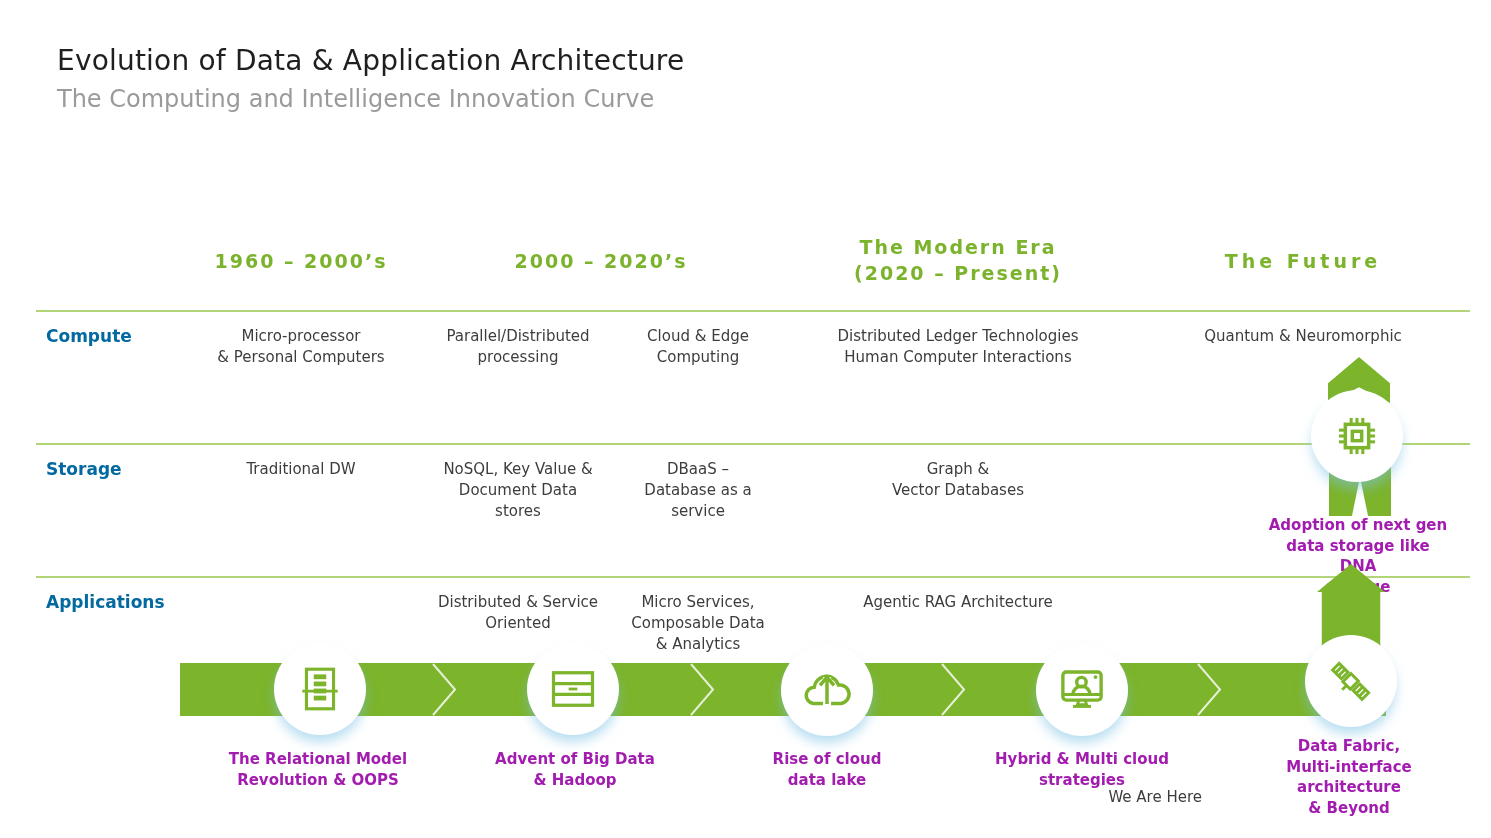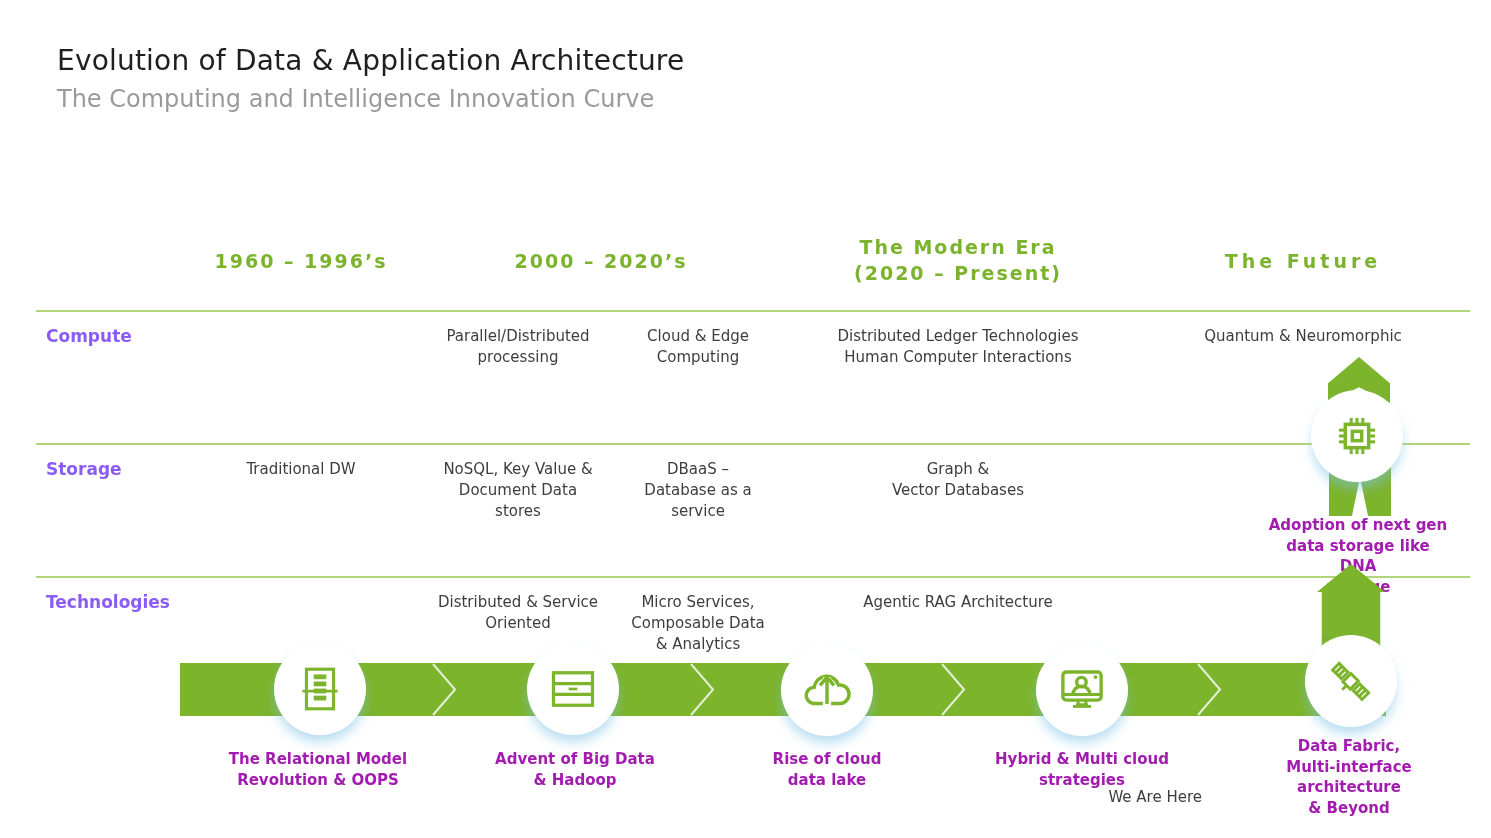--- a/index.html
+++ b/index.html
@@ -7,21 +7,21 @@
     position:relative;width:1491px;height:838px;background:#ffffff;overflow:hidden;
     font-family:"DejaVu Sans","Liberation Sans",sans-serif;
   }
   .abs{position:absolute;}
   .title{font-size:28px;color:#1f1f1f;font-weight:400;letter-spacing:.2px;}
   .subtitle{font-size:24px;color:#9a9a9a;font-weight:400;}
   .era{position:absolute;text-align:center;font-weight:bold;color:#7cb32c;font-size:19px;
        letter-spacing:2px;white-space:pre-line;line-height:26px;}
   .era-wide{letter-spacing:4px;}
   .hline{position:absolute;left:36px;width:1434px;height:2px;background:#b3d57a;z-index:0;}
-  .rowlabel{position:absolute;font-size:17px;font-weight:bold;color:#8b5cf6;}
+  .rowlabel{position:absolute;font-size:17px;font-weight:bold;color:#0369a1;}
   .cell{position:absolute;text-align:center;font-size:15px;line-height:21px;color:#3d3d3d;
         white-space:pre-line;}
   .band{position:absolute;left:180px;top:663px;width:1206px;height:53px;background:#7cb42c;z-index:1;}
   .gshape{position:absolute;background:#7cb42c;z-index:1;}
   .chev{position:absolute;top:661px;z-index:2;}
   .circle{position:absolute;width:92px;height:92px;background:#fff;border-radius:50%;
           display:flex;align-items:center;justify-content:center;z-index:5;
           box-shadow:0 8px 12px -1px rgba(125,195,230,.55);}
   .mlabel{position:absolute;text-align:center;font-weight:bold;font-size:15px;line-height:20.5px;
           color:#a21caf;white-space:pre-line;}
@@ -29,51 +29,53 @@
   svg.icon{stroke:#7cb42c;fill:none;stroke-width:3;}
 </style>
 </head>
 <body>
 
 <div id="canvas">
 
   <div class="abs title" style="left:57px;top:44px;">Evolution of Data &amp; Application Architecture</div>
   <div class="abs subtitle" style="left:57px;top:85px;">The Computing and Intelligence Innovation Curve</div>
 
-  <div class="era" style="left:181px;top:248px;width:240px;">1960 – 1996’s</div>
+  <div class="era" style="left:181px;top:248px;width:240px;">1960 – 2000’s</div>
   <div class="era" style="left:481px;top:248px;width:240px;">2000 – 2020’s</div>
   <div class="era" style="left:818px;top:234px;width:280px;">The Modern Era
 (2020 – Present)</div>
   <div class="era era-wide" style="left:1163px;top:248px;width:280px;">The Future</div>
 
   <div class="hline" style="top:310px;"></div>
   <div class="hline" style="top:443px;"></div>
   <div class="hline" style="top:576px;"></div>
 
   <div class="rowlabel" style="left:46px;top:326px;">Compute</div>
+  <div class="cell" style="left:166px;top:326px;width:270px;">Micro-processor
+&amp; Personal Computers</div>
   <div class="cell" style="left:408px;top:326px;width:220px;">Parallel/Distributed
 processing</div>
   <div class="cell" style="left:598px;top:326px;width:200px;">Cloud &amp; Edge
 Computing</div>
   <div class="cell" style="left:783px;top:326px;width:350px;">Distributed Ledger Technologies
 Human Computer Interactions</div>
   <div class="cell" style="left:1163px;top:326px;width:280px;">Quantum &amp; Neuromorphic</div>
 
   <div class="rowlabel" style="left:46px;top:459px;">Storage</div>
   <div class="cell" style="left:166px;top:459px;width:270px;">Traditional DW</div>
   <div class="cell" style="left:598px;top:459px;width:200px;">DBaaS –
 Database as a
 service</div>
   <div class="cell" style="left:408px;top:459px;width:220px;">NoSQL, Key Value &amp;
 Document Data
 stores</div>
   <div class="cell" style="left:783px;top:459px;width:350px;">Graph &amp;
 Vector Databases</div>
 
-  <div class="rowlabel" style="left:46px;top:592px;">Technologies</div>
+  <div class="rowlabel" style="left:46px;top:592px;">Applications</div>
   <div class="cell" style="left:408px;top:592px;width:220px;">Distributed &amp; Service
 Oriented</div>
   <div class="cell" style="left:598px;top:592px;width:200px;">Micro Services,
 Composable Data
 &amp; Analytics</div>
   <div class="cell" style="left:783px;top:592px;width:350px;">Agentic RAG Architecture</div>
 
   <div class="gshape" style="left:1328px;top:357px;width:62px;height:46px;
               clip-path:polygon(50% 0,100% 57%,100% 100%,50% 66%,0 100%,0 57%);"></div>
 

